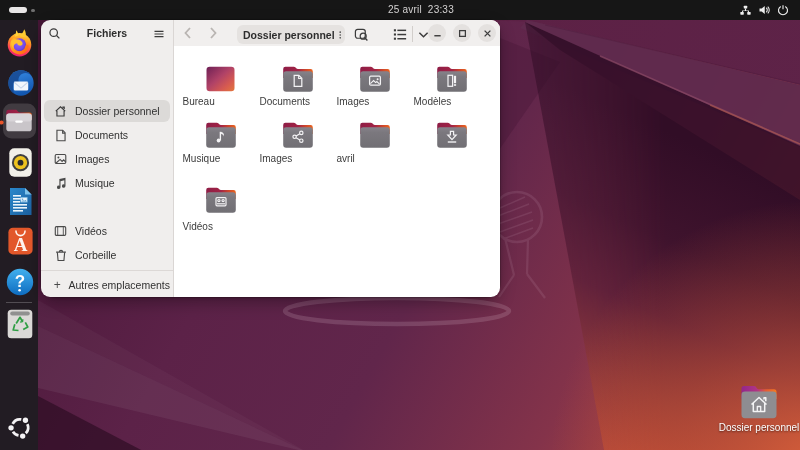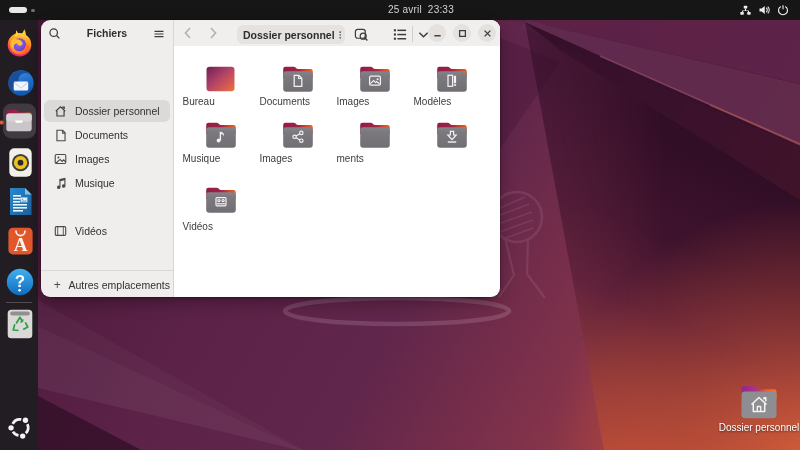--- a/index.html
+++ b/index.html
@@ -184,20 +184,26 @@
           <svg width="12" height="13" viewBox="0 0 14 16" fill="#4a4a4a">
             <path d="M5,2.5 L12.5,1 V11.2 a2.2,2 0 1 1 -1.4,-1.9 V4 L6.4,5.2 V12.7 a2.2,2 0 1 1 -1.4,-1.9 Z"></path>
           </svg>
         </span>Musique</div>
     <div class="srow" style="top:200px"><span class="ic">
           <svg width="13" height="12" viewBox="0 0 16 15" fill="none" stroke="#4a4a4a" stroke-width="1.4">
             <rect x="1.5" y="2" width="13" height="11" rx="1.5"></rect>
             <path d="M4.5,2 V13 M11.5,2 V13" stroke-width="1.1"></path>
           </svg>
         </span>Vidéos</div>
+    <div class="srow" style="top:224px"><span class="ic">
+          <svg width="12" height="13" viewBox="0 0 14 16" fill="none" stroke="#4a4a4a" stroke-width="1.4">
+            <path d="M2.5,4 L3.4,14.2 H10.6 L11.5,4"></path>
+            <path d="M1,3.8 H13 M5,3.6 c0,-2.6 4,-2.6 4,0"></path>
+          </svg>
+        </span>Corbeille</div>
     <div id="sephr"></div>
     <div class="srow" style="top:254px"><span class="ic" style="font-size:12px;color:#4a4a4a">+</span>Autres emplacements</div>
 
     <svg style="position:absolute;left:141px;top:6px" width="12" height="14" viewBox="0 0 10 14" fill="none" stroke="#b9b5b2" stroke-width="1.8">
         <path d="M7,2 L2.5,7 L7,12"></path>
       </svg>
     <svg style="position:absolute;left:166px;top:6px" width="12" height="14" viewBox="0 0 10 14" fill="none" stroke="#b9b5b2" stroke-width="1.8">
         <path d="M3,2 L7.5,7 L3,12"></path>
       </svg>
     <div style="position:absolute;left:196px;top:5px;width:108px;height:19px;background:#e5e2e0;border-radius:6px;display:flex;align-items:center;">
@@ -295,21 +301,21 @@
           <circle cx="18.3" cy="10.9" r="1.7"></circle>
           <circle cx="18.3" cy="18.7" r="1.7"></circle>
           <path d="M13.1,14 L16.8,11.8 M13.1,15.7 L16.8,17.9"></path>
         </g>
     </svg>
     <div class="flabel" style="left:218.5px;top:133px">Images</div>
     <svg class="folder" style="left:318.5px;top:102px" width="30" height="26" viewBox="0 0 30 26">
       <path d="M2.4,0.75 H10.8 C12.2,0.75 12.6,1.5 13.2,2.3 C13.8,2.9 14.3,3.0 15.6,3.0 H27.6 A2.2,2.2 0 0 1 29.8,5.2 V12 H0.2 V2.95 A2.2,2.2 0 0 1 2.4,0.75 Z" fill="url(#fl)"></path>
       <rect x="0.2" y="5.3" width="29.6" height="20.4" rx="3" fill="url(#fr)"></rect>
     </svg>
-    <div class="flabel" style="left:295.5px;top:133px">ments</div>
+    <div class="flabel" style="left:295.5px;top:133px">avril</div>
     <svg class="folder" style="left:395.5px;top:102px" width="30" height="26" viewBox="0 0 30 26">
       <path d="M2.4,0.75 H10.8 C12.2,0.75 12.6,1.5 13.2,2.3 C13.8,2.9 14.3,3.0 15.6,3.0 H27.6 A2.2,2.2 0 0 1 29.8,5.2 V12 H0.2 V2.95 A2.2,2.2 0 0 1 2.4,0.75 Z" fill="url(#fl)"></path>
       <rect x="0.2" y="5.3" width="29.6" height="20.4" rx="3" fill="url(#fr)"></rect>
       <g fill="none" stroke="#f3f2f4" stroke-width="1.2">
           <path d="M13.4,9.3 H16.6 V13 H19.2 L15,17.6 L10.8,13 H13.4 Z"></path>
           <path d="M10.8,20 H19.2" stroke-width="1.4"></path>
         </g>
     </svg>
 
     <svg class="folder" style="left:165px;top:167px" width="30" height="26" viewBox="0 0 30 26">

